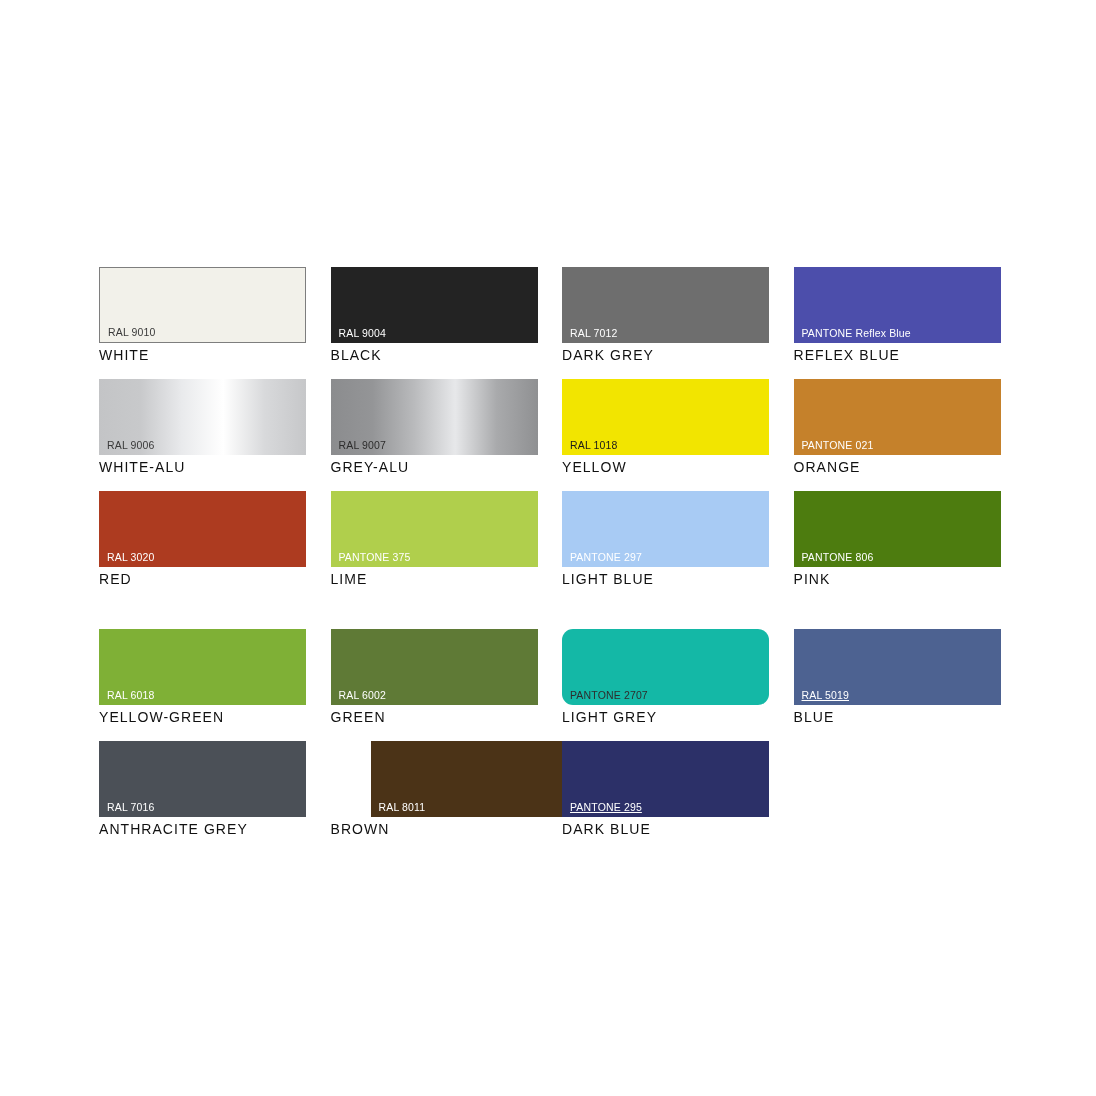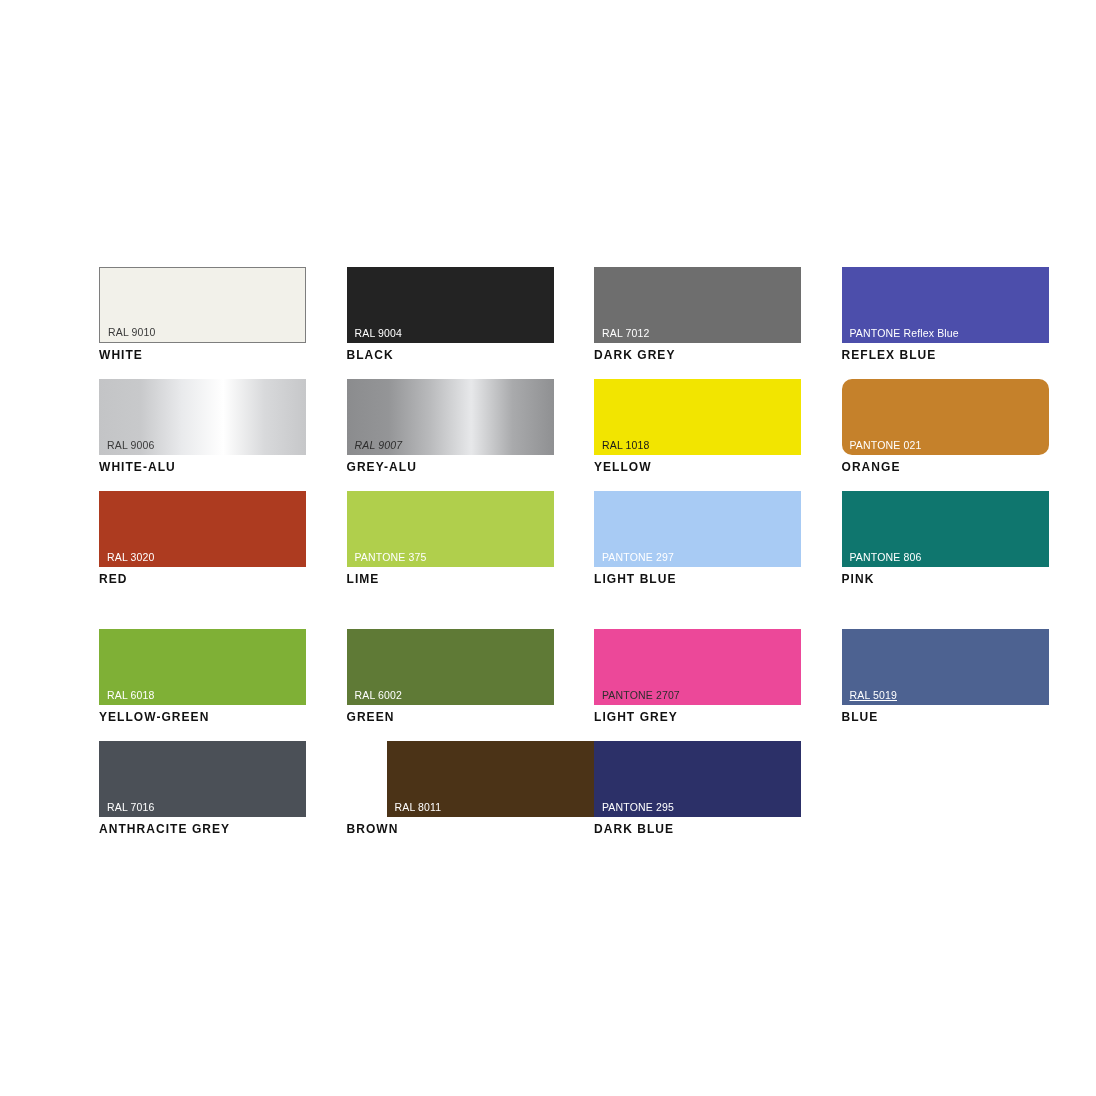--- a/index.html
+++ b/index.html
@@ -17,21 +17,20 @@
 
   #colour-chart {
     position: absolute;
     left: 99px;
     top: 267px;
     width: 910px;
   }
 
   .swatch-row {
     display: flex;
-    gap: 16px;
     
   }
 
   .swatch-cell {
     width: 207px;
     margin-right: 24.5px;
     box-sizing: content-box;
   }
   .swatch-cell:last-child {
     margin-right: 0;
@@ -60,23 +59,23 @@
     font-size: 10.5px;
     line-height: 12px;
     letter-spacing: 0.15px;
     white-space: nowrap;
     font-family: "Liberation Sans", "DejaVu Sans", sans-serif;
   }
 
   
   .swatch-name {
     margin-top: 6px;
-    font-size: 12px;
+    font-size: 14px;
     line-height: 12px;
-    font-weight: bold;
+    font-weight: normal;
     letter-spacing: 1.05px;
     color: #111111;
     white-space: nowrap;
     font-family: "Liberation Sans", "DejaVu Sans", sans-serif;
   }
 
   .row-gap {
     height: 44px;
   }
 
@@ -117,32 +116,32 @@
     <div class="row-spacer"></div>
     <div class="swatch-row">
       <div class="swatch-cell">
         <div class="swatch-chip" style="background: linear-gradient(to right, rgb(195, 196, 198), rgb(200, 201, 203), rgb(233, 234, 236), rgb(255, 255, 255), rgb(216, 217, 219), rgb(198, 199, 201));">
           <div class="swatch-code" style="color: rgb(58, 58, 58);">RAL 9006</div>
         </div>
         <div class="swatch-name">WHITE-ALU</div>
       </div>
       <div class="swatch-cell">
         <div class="swatch-chip" style="background: linear-gradient(to right, rgb(139, 140, 142), rgb(148, 149, 151), rgb(185, 186, 188), rgb(231, 232, 234), rgb(169, 170, 172), rgb(143, 144, 146));">
-          <div class="swatch-code" style="color: rgb(45, 45, 45); font-style: italic;">RAL 9007</div>
+          <div class="swatch-code" style="color: rgb(45, 45, 45);">RAL 9007</div>
         </div>
         <div class="swatch-name">GREY-ALU</div>
       </div>
       <div class="swatch-cell">
         <div class="swatch-chip" style="background: rgb(242, 229, 0);">
           <div class="swatch-code" style="color: rgb(26, 26, 26);">RAL 1018</div>
         </div>
         <div class="swatch-name">YELLOW</div>
       </div>
       <div class="swatch-cell">
-        <div class="swatch-chip" style="background: rgb(197, 129, 43); border-radius: 10px;">
+        <div class="swatch-chip" style="background: rgb(197, 129, 43);">
           <div class="swatch-code" style="color: rgb(255, 255, 255);">PANTONE 021</div>
         </div>
         <div class="swatch-name">ORANGE</div>
       </div>
     </div>
     <div class="row-spacer"></div>
     <div class="swatch-row">
       <div class="swatch-cell">
         <div class="swatch-chip" style="background: rgb(173, 59, 32);">
           <div class="swatch-code" style="color: rgb(255, 255, 255);">RAL 3020</div>
@@ -155,42 +154,42 @@
         </div>
         <div class="swatch-name">LIME</div>
       </div>
       <div class="swatch-cell">
         <div class="swatch-chip" style="background: rgb(168, 203, 244);">
           <div class="swatch-code" style="color: rgb(255, 255, 255);">PANTONE 297</div>
         </div>
         <div class="swatch-name">LIGHT BLUE</div>
       </div>
       <div class="swatch-cell">
-        <div class="swatch-chip" style="background: #0f766e;">
+        <div class="swatch-chip" style="background: #4d7c0f;">
           <div class="swatch-code" style="color: rgb(255, 255, 255);">PANTONE 806</div>
         </div>
         <div class="swatch-name">PINK</div>
       </div>
     </div>
     <div class="row-gap"></div>
     <div class="swatch-row">
       <div class="swatch-cell">
         <div class="swatch-chip" style="background: rgb(127, 176, 54);">
           <div class="swatch-code" style="color: rgb(255, 255, 255); text-align: center;">RAL 6018</div>
         </div>
         <div class="swatch-name">YELLOW-GREEN</div>
       </div>
       <div class="swatch-cell">
         <div class="swatch-chip" style="background: rgb(95, 122, 54);">
           <div class="swatch-code" style="color: rgb(255, 255, 255); text-align: center;">RAL 6002</div>
         </div>
         <div class="swatch-name">GREEN</div>
       </div>
       <div class="swatch-cell">
-        <div class="swatch-chip" style="background: #ec4899;">
+        <div class="swatch-chip" style="background: #14b8a6; border-radius: 11px;">
           <div class="swatch-code" style="color: rgb(45, 45, 45);">PANTONE 2707</div>
         </div>
         <div class="swatch-name">LIGHT GREY</div>
       </div>
       <div class="swatch-cell">
         <div class="swatch-chip" style="background: rgb(77, 98, 145);">
           <div class="swatch-code" style="color: rgb(255, 255, 255); text-decoration: underline;">RAL 5019</div>
         </div>
         <div class="swatch-name">BLUE</div>
       </div>
@@ -204,19 +203,19 @@
         <div class="swatch-name">ANTHRACITE GREY</div>
       </div>
       <div class="swatch-cell">
         <div class="swatch-chip" style="background: rgb(75, 51, 23); margin-left: 40px;">
           <div class="swatch-code" style="color: rgb(255, 255, 255);">RAL 8011</div>
         </div>
         <div class="swatch-name">BROWN</div>
       </div>
       <div class="swatch-cell">
         <div class="swatch-chip" style="background: rgb(44, 48, 104);">
-          <div class="swatch-code" style="color: rgb(255, 255, 255);">PANTONE 295</div>
+          <div class="swatch-code" style="color: rgb(255, 255, 255); text-decoration: underline;">PANTONE 295</div>
         </div>
         <div class="swatch-name">DARK BLUE</div>
       </div>
       <div class="swatch-cell empty-cell"></div>
     </div>
   </div>
 
 </body></html>

